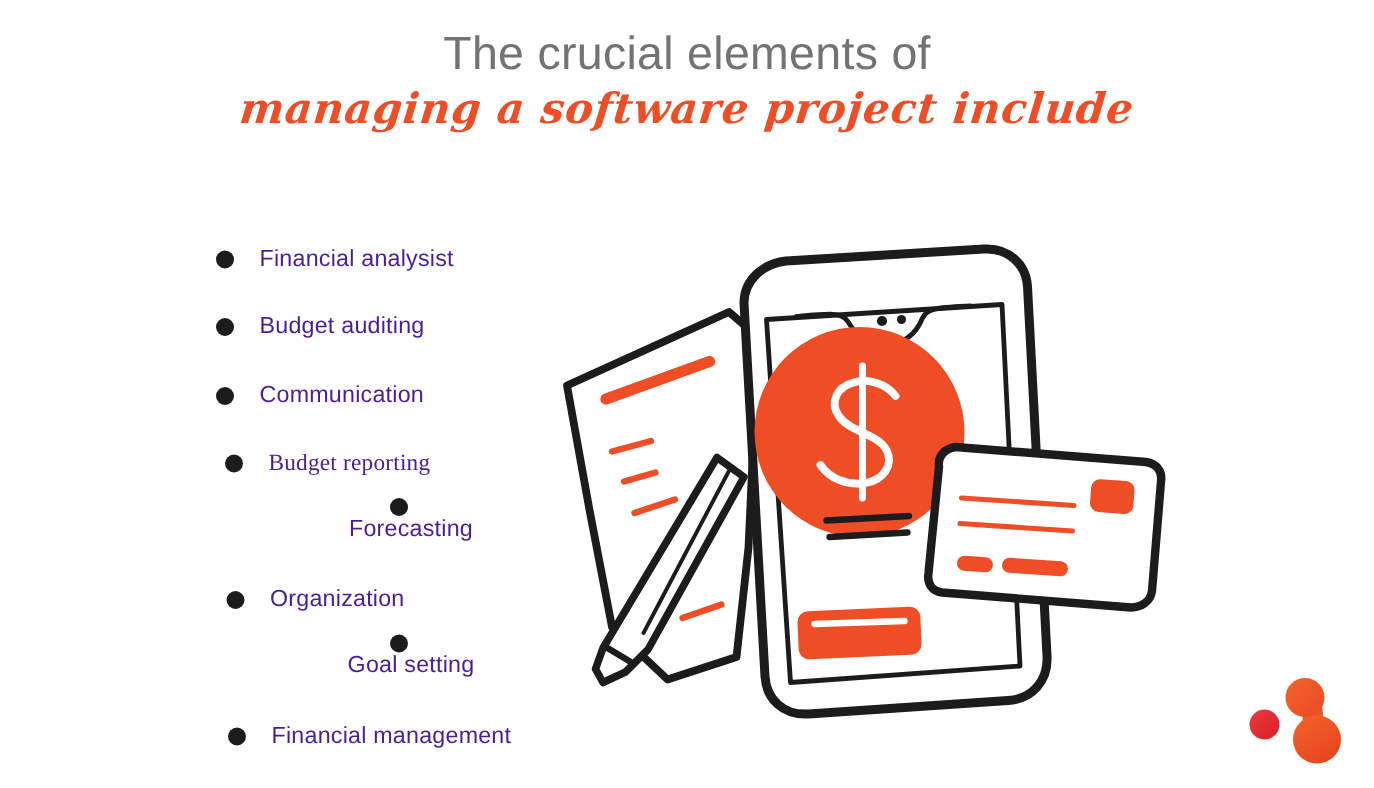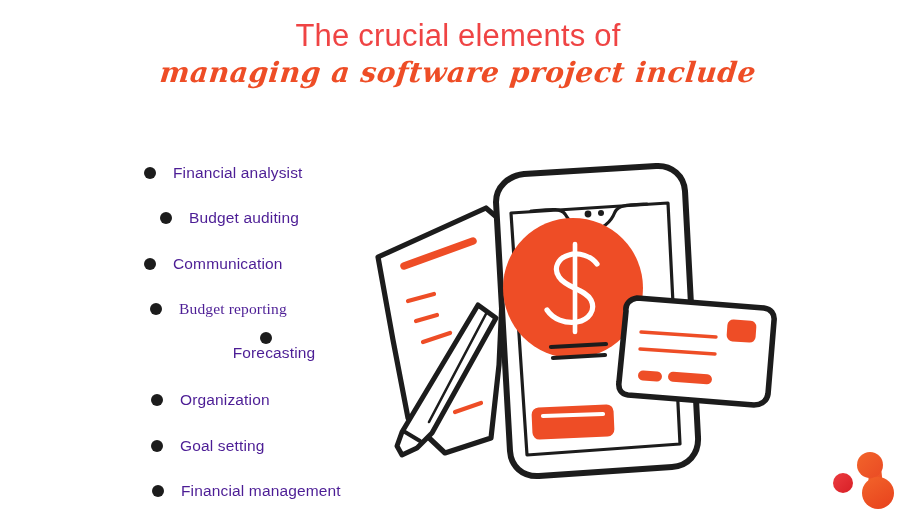--- a/index.html
+++ b/index.html
@@ -15,21 +15,21 @@
   
   .heading{
     position:absolute;left:0;top:18px;width:916px;
     text-align:center;
   }
   .heading-line1{
     font-family:"Liberation Sans", sans-serif;
     font-size:31px;
     font-weight:300;
     letter-spacing:.2px;
-    color:#ef4444;
+    color:#737373;
     line-height:1.18;
     white-space:nowrap;
   }
   .heading-line2{
     margin-top:2px;
     font-family:"DejaVu Serif", serif;
     font-style:italic;
     font-size:28px;
     font-weight:700;
     color:#ee4d26;
@@ -77,41 +77,41 @@
   <div class="heading">
     <div class="heading-line1">The crucial elements of</div>
     <div class="heading-line2">managing a software project include</div>
   </div>
 
   <div class="list" id="bullet-list">
       <div class="list-item" style="padding-left: 144px;">
         <span class="bullet"></span>
         <span class="item-label">Financial analysist</span>
       </div>
-      <div class="list-item" style="padding-left: 144px; margin-left: 16px;">
+      <div class="list-item" style="padding-left: 144px;">
         <span class="bullet"></span>
         <span class="item-label">Budget auditing</span>
       </div>
       <div class="list-item" style="padding-left: 144px;">
         <span class="bullet"></span>
         <span class="item-label">Communication</span>
       </div>
       <div class="list-item" style="padding-left: 150px; font-family: Liberation Serif, serif;">
         <span class="bullet"></span>
         <span class="item-label">Budget reporting</span>
       </div>
       <div class="list-item" style="padding-left: 151px; flex-direction: column;">
         <span class="bullet"></span>
         <span class="item-label">Forecasting</span>
       </div>
       <div class="list-item" style="padding-left: 151px;">
         <span class="bullet"></span>
         <span class="item-label">Organization</span>
       </div>
-      <div class="list-item" style="padding-left: 151px;">
+      <div class="list-item" style="padding-left: 151px; flex-direction: column;">
         <span class="bullet"></span>
         <span class="item-label">Goal setting</span>
       </div>
       <div class="list-item" style="padding-left: 152px;">
         <span class="bullet"></span>
         <span class="item-label">Financial management</span>
       </div>
     </div>
 
   <div class="illustration">

